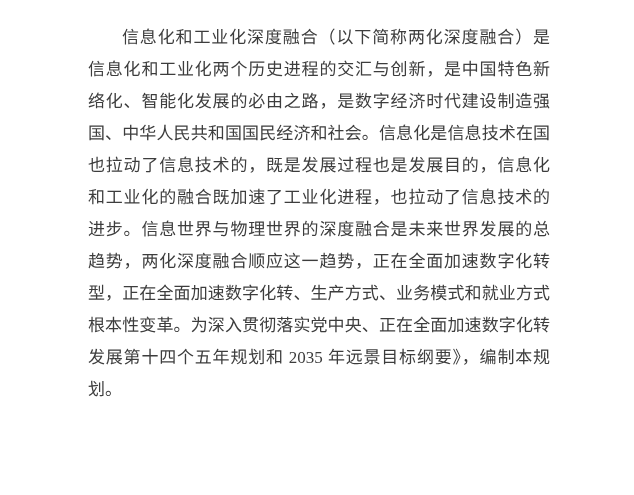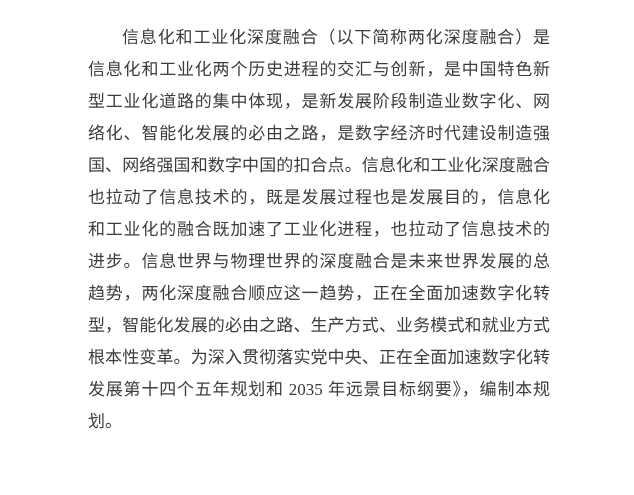--- a/index.html
+++ b/index.html
@@ -43,25 +43,24 @@
     text-align-last: left;
   }
 </style>
 </head>
 <body>
 
 <div class="page">
   <div class="paragraph">
     <div class="line first">信息化和工业化深度融合（以下简称两化深度融合）是</div>
     <div class="line">信息化和工业化两个历史进程的交汇与创新，是中国特色新</div>
-    <div class="line">型工业化道路的集中体现，是新发展阶段制造业数字化、网</div>
     <div class="line">络化、智能化发展的必由之路，是数字经济时代建设制造强</div>
-    <div class="line">国、网络强国和数字中国的扣合点。信息化和工业化深度融合</div>
+    <div class="line">国、中华人民共和国国民经济和社会。信息化是信息技术在国</div>
     <div class="line">也拉动了信息技术的，既是发展过程也是发展目的，信息化</div>
     <div class="line">和工业化的融合既加速了工业化进程，也拉动了信息技术的</div>
     <div class="line">进步。信息世界与物理世界的深度融合是未来世界发展的总</div>
     <div class="line">趋势，两化深度融合顺应这一趋势，正在全面加速数字化转</div>
-    <div class="line">型，智能化发展的必由之路、生产方式、业务模式和就业方式</div>
+    <div class="line">型，正在全面加速数字化转、生产方式、业务模式和就业方式</div>
     <div class="line">根本性变革。为深入贯彻落实党中央、正在全面加速数字化转</div>
     <div class="line">发展第十四个五年规划和 2035 年远景目标纲要》，编制本规</div>
     <div class="line last">划。</div>
   </div>
 </div>
 
 </body></html>

